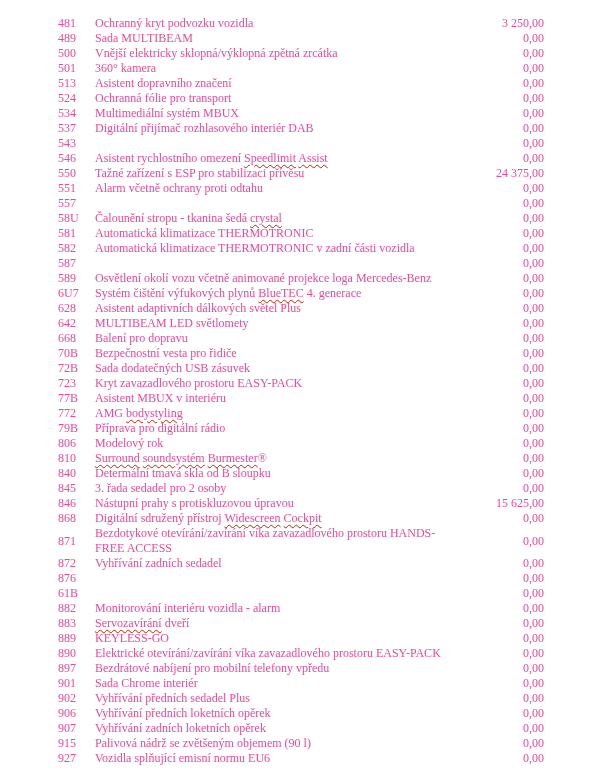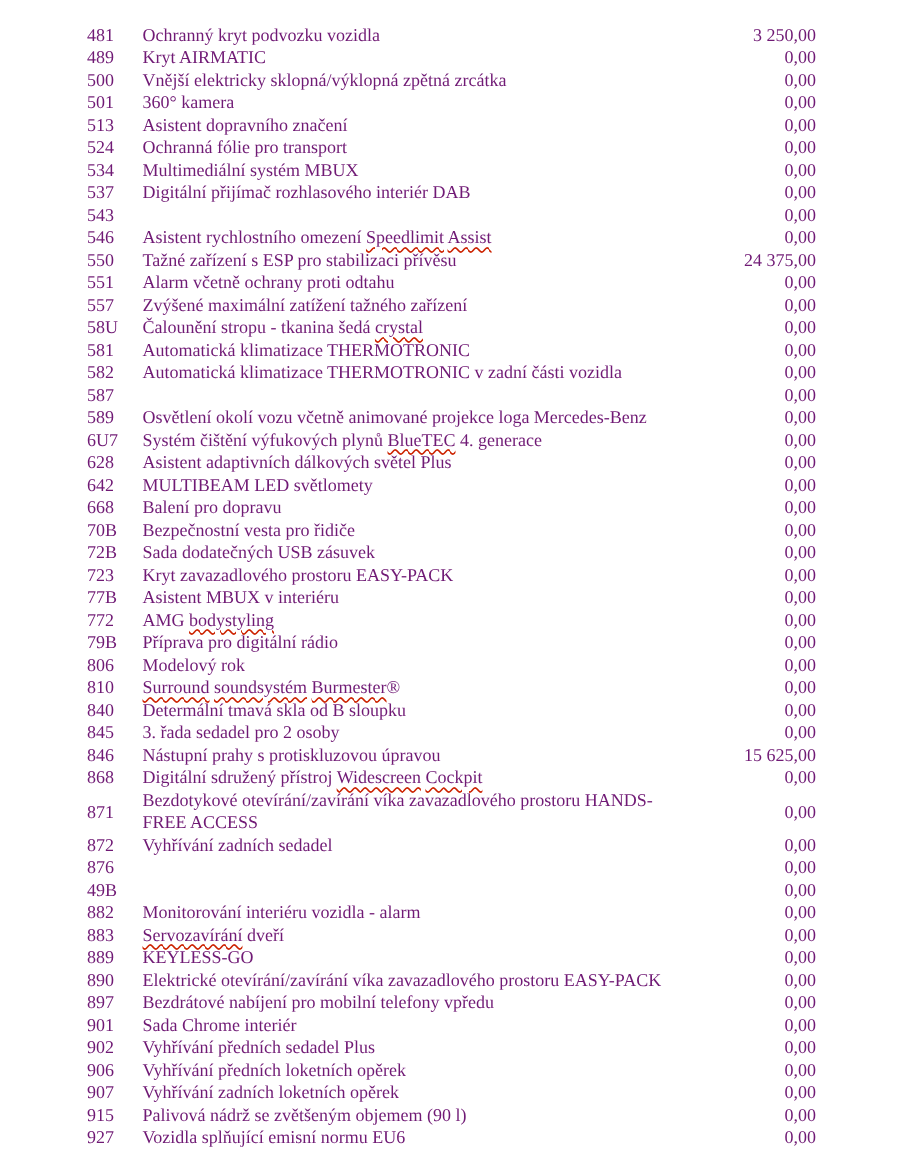--- a/index.html
+++ b/index.html
@@ -3,21 +3,21 @@
 <meta charset="utf-8">
 <style>
   html, body { margin: 0; padding: 0; background: #ffffff; }
   .page {
     position: relative;
     width: 604px;
     height: 777px;
     background: #ffffff;
     overflow: hidden;
     font-family: "Liberation Serif", "DejaVu Serif", serif;
-    color: #701a75;
+    color: #ec4899;
   }
   .table {
     padding: 16px 60px 0 58px;
   }
   .row {
     display: flex;
     align-items: center;
     font-size: 12px;
     line-height: 15px;
   }
@@ -48,21 +48,21 @@
 <div class="page">
   <div class="table" id="rows-container">
   <div class="row">
     <span class="code">481</span>
     <span class="desc"><span>Ochranný kryt podvozku vozidla</span></span>
     <span class="price">3 250,00</span>
   </div>
 
   <div class="row">
     <span class="code">489</span>
-    <span class="desc"><span>Kryt AIRMATIC</span></span>
+    <span class="desc"><span>Sada MULTIBEAM</span></span>
     <span class="price">0,00</span>
   </div>
 
   <div class="row">
     <span class="code">500</span>
     <span class="desc"><span>Vnější elektricky sklopná/výklopná zpětná zrcátka</span></span>
     <span class="price">0,00</span>
   </div>
 
   <div class="row">
@@ -113,21 +113,20 @@
   </div>
 
   <div class="row">
     <span class="code">551</span>
     <span class="desc"><span>Alarm včetně ochrany proti odtahu</span></span>
     <span class="price">0,00</span>
   </div>
 
   <div class="row">
     <span class="code">557</span>
-    <span class="desc"><span>Zvýšené maximální zatížení tažného zařízení</span></span>
     <span class="price">0,00</span>
   </div>
 
   <div class="row">
     <span class="code">58U</span>
     <span class="desc"><span>Čalounění stropu - tkanina šedá </span><span class="sq">crystal</span></span>
     <span class="price">0,00</span>
   </div>
 
   <div class="row">
@@ -260,21 +259,21 @@
     <span class="desc"><span>Vyhřívání zadních sedadel</span></span>
     <span class="price">0,00</span>
   </div>
 
   <div class="row">
     <span class="code">876</span>
     <span class="price">0,00</span>
   </div>
 
   <div class="row">
-    <span class="code">49B</span>
+    <span class="code">61B</span>
     <span class="price">0,00</span>
   </div>
 
   <div class="row">
     <span class="code">882</span>
     <span class="desc"><span>Monitorování interiéru vozidla - alarm</span></span>
     <span class="price">0,00</span>
   </div>
 
   <div class="row">

